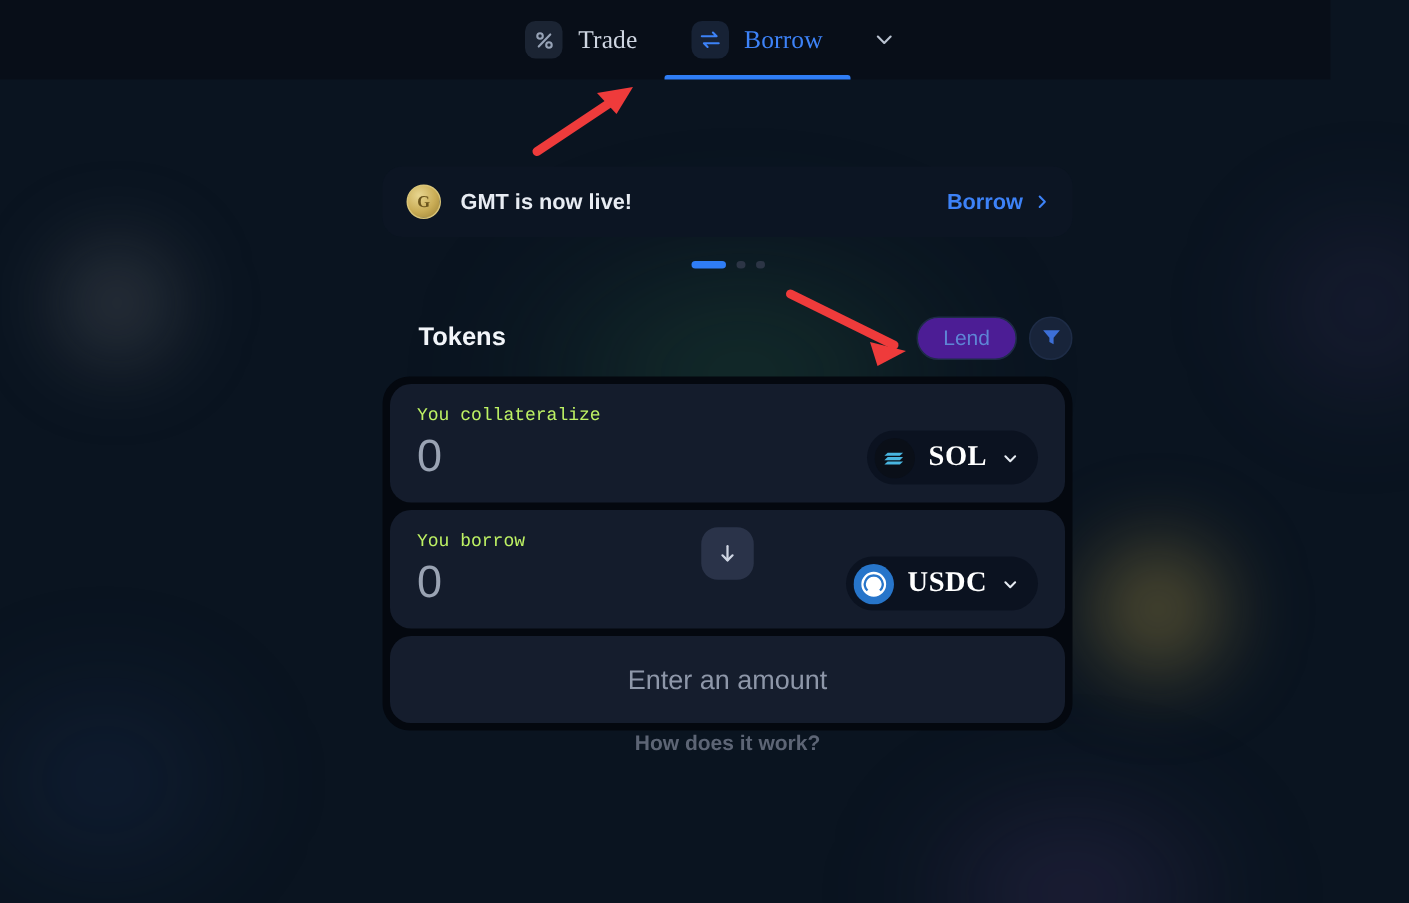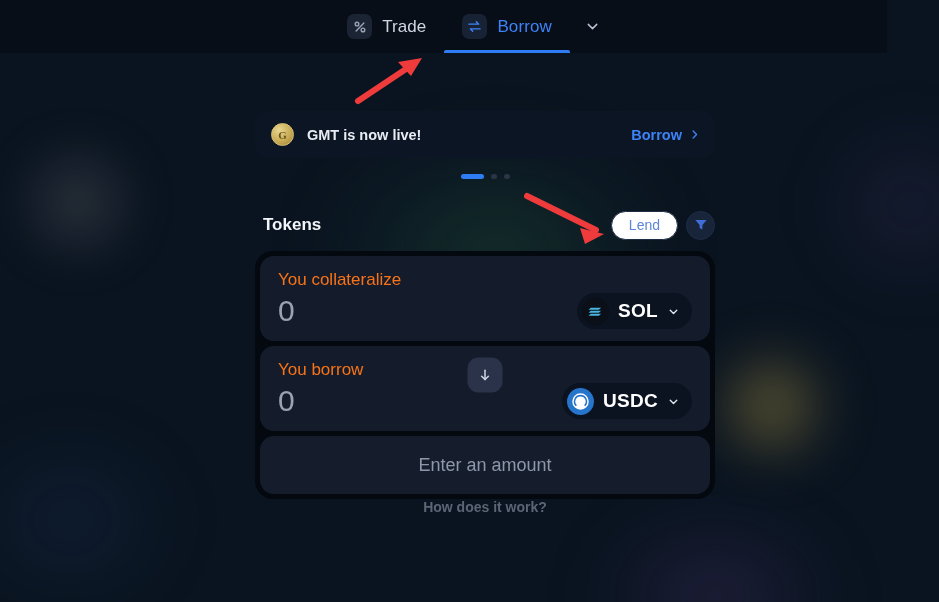--- a/index.html
+++ b/index.html
@@ -60,20 +60,21 @@
     filter: blur(30px);
   }
 
   
   .topbar {
     position: absolute;
     left: 0; top: 0;
     width: 887px; height: 53px;
     background: #080e18;
     z-index: 5;
+    font-family: Liberation Serif, serif;
   }
   .nav {
     position: absolute;
     left: 0; top: 0;
     width: 939px; height: 53px;
     display: flex;
     align-items: center;
     justify-content: center;
     gap: 0px;
   }
@@ -195,27 +196,27 @@
     display: flex;
     align-items: center;
     margin-top: 30px;
     height: 30px;
   }
   .tokens-title {
     font-size: 17px;
     font-weight: bold;
     color: #f2f5f9;
     flex: 1;
-    margin-left: 8px;
+    margin-left: 24px;
   }
   .lend-btn {
     height: 29px;
     padding: 0 17px;
     border-radius: 15px;
-    background: #ffffff;
+    background: #4c1d95;
     color: #5e85d6;
     font-size: 14px;
     display: flex;
     align-items: center;
     cursor: pointer;
     border: 1px solid #1e2c46;
   }
   .filter-btn {
     width: 29px; height: 29px;
     margin-left: 8px;
@@ -237,23 +238,24 @@
     padding: 5px;
   }
   .io-card {
     background: #141c2c;
     border-radius: 14px;
     padding: 14px 18px 11px 18px;
     position: relative;
   }
   .io-card + .io-card { margin-top: 5px; }
   .io-label {
-    font-size: 17px;
-    color: #f97316;
+    font-size: 12px;
+    color: #bef264;
     margin-bottom: 2px;
+    font-family: Liberation Mono, monospace;
   }
   .io-row {
     display: flex;
     align-items: center;
     min-height: 38px;
   }
   .io-amount {
     font-size: 30px;
     color: #9aa3b3;
     flex: 1;
@@ -262,20 +264,21 @@
   }
   .token-pill {
     display: flex;
     align-items: center;
     gap: 9px;
     height: 36px;
     padding: 0 12px 0 5px;
     border-radius: 18px;
     background: #0b1220;
     cursor: pointer;
+    font-family: Liberation Serif, serif;
   }
   .token-sym {
     font-size: 19px;
     font-weight: bold;
     color: #ffffff;
     letter-spacing: .3px;
   }
   .token-ico { width: 27px; height: 27px; flex: none; }
   .bal {
     text-align: right;

